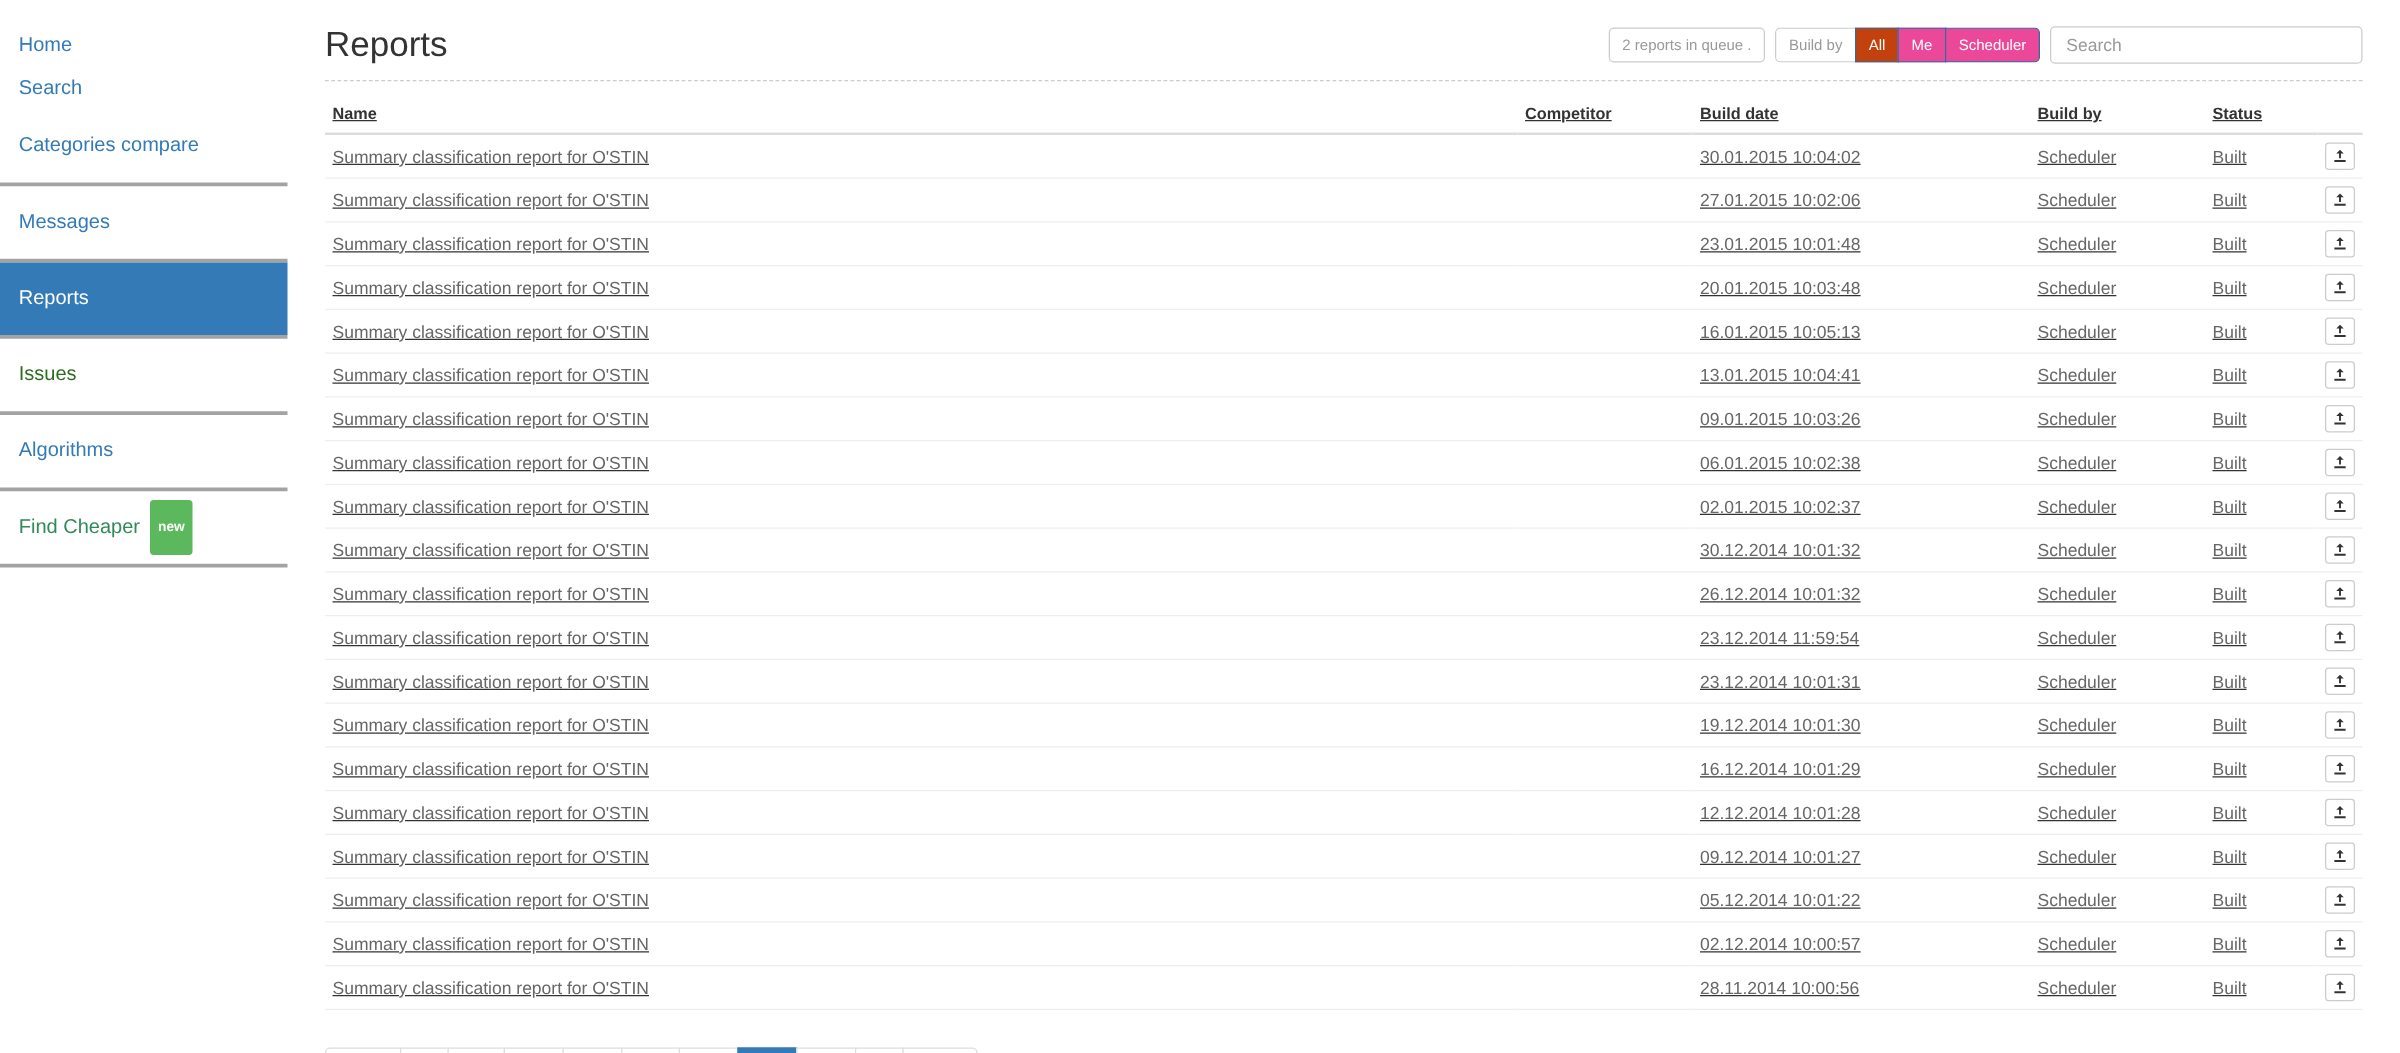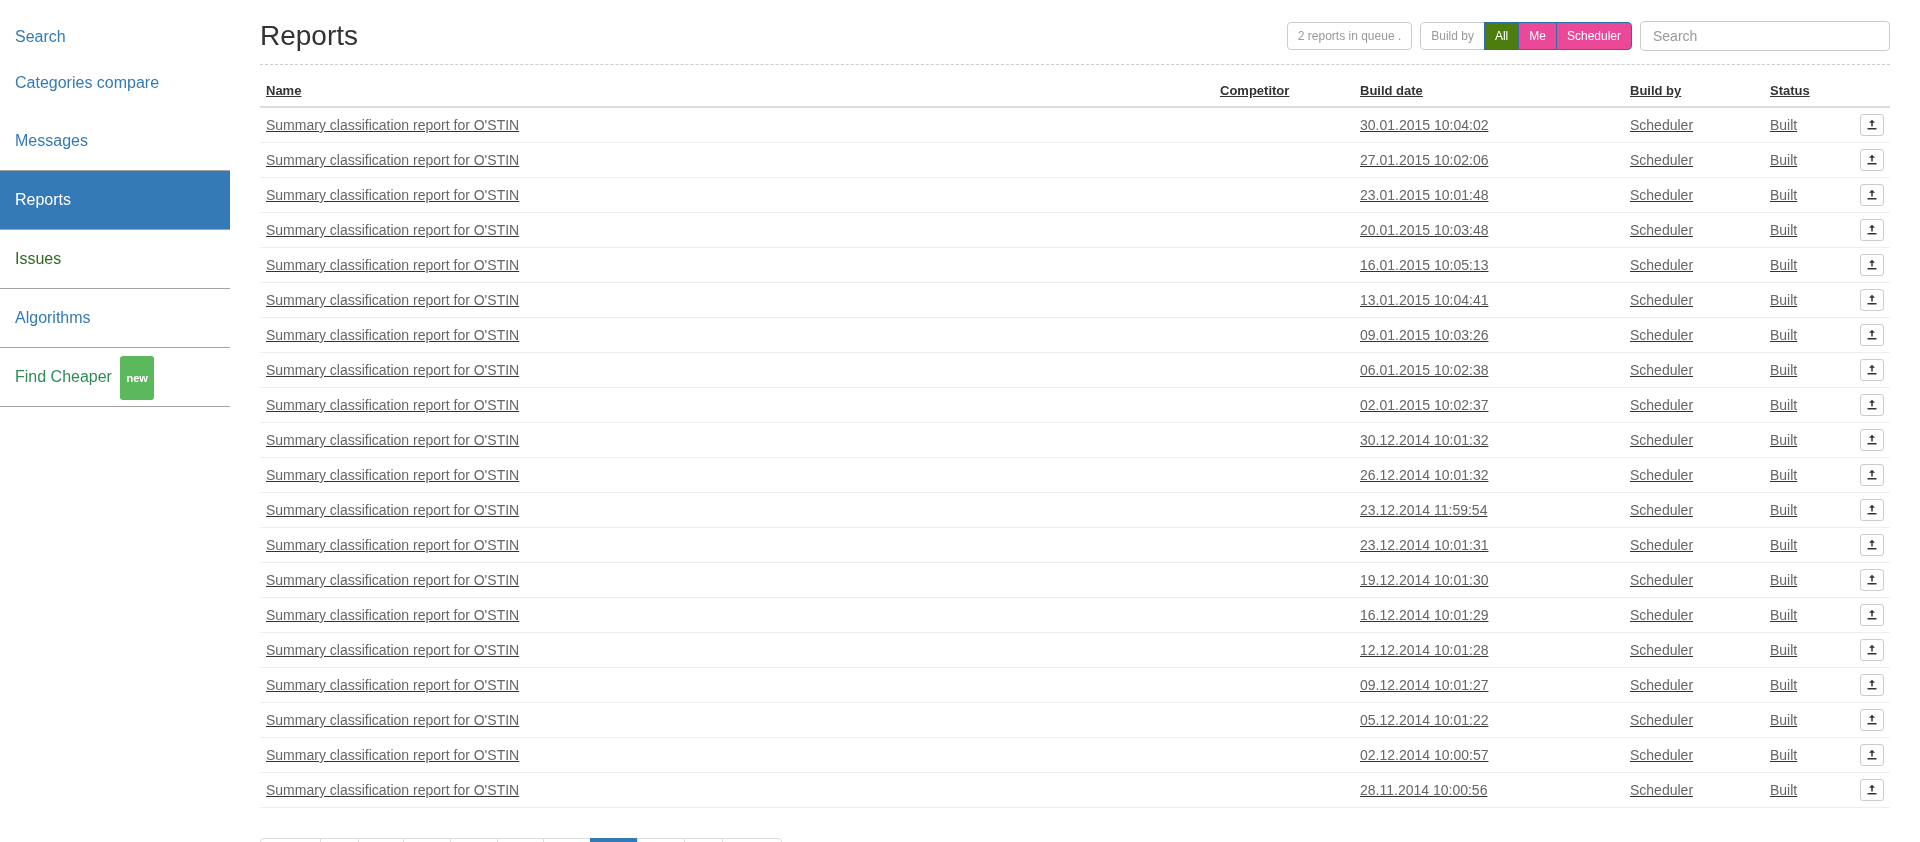--- a/index.html
+++ b/index.html
@@ -10,21 +10,21 @@
       background: #fff;
     }
     .container { display: flex; }
     .sidebar {
       width: 230px;
       padding: 20px 0 0 0;
       flex-shrink: 0;
     }
     .sidebar ul { list-style: none; }
     .sidebar li {
-      border-bottom: 1px solid #a3a3a3;
+      border-bottom: 3px solid #a3a3a3;
     }
     .sidebar li:first-child,
     .sidebar li:nth-child(2) { border-bottom: none; }
     .sidebar li a {
       display: block;
       padding: 10px 15px;
       color: #337ab7;
       text-decoration: none;
       font-size: 16px;
     }
@@ -91,21 +91,21 @@
       margin-left: -1px;
     }
     .btn-group .btn:first-child { margin-left: 0; border-radius: 4px 0 0 4px; }
     .btn-group .btn:last-child { border-radius: 0 4px 4px 0; }
     .btn-group .btn.blue {
       background: #ec4899;
       border-color: #2e6da4;
       color: #fff;
     }
     .btn-group .btn.blue.active {
-      background: #4d7c0f;
+      background: #c2410c;
     }
     .search-box {
       border: 1px solid #ccc;
       border-radius: 4px;
       padding: 6px 12px;
       font-size: 14px;
       width: 250px;
       color: #555;
     }
     .search-box::placeholder { color: #999; }
@@ -165,20 +165,23 @@
       color: #fff;
       border-color: #337ab7;
     }
   </style>
 </head>
 <body>
 
 <div class="container">
   <nav class="sidebar">
     <ul>
+      <li class="compact">
+          <a href="#">Home</a>
+        </li>
       <li class="compact">
           <a href="#">Search</a>
         </li>
       <li class="tall">
           <a href="#">Categories compare</a>
         </li>
       <li class="tall">
           <a href="#">Messages</a>
         </li>
       <li class="active tall">

